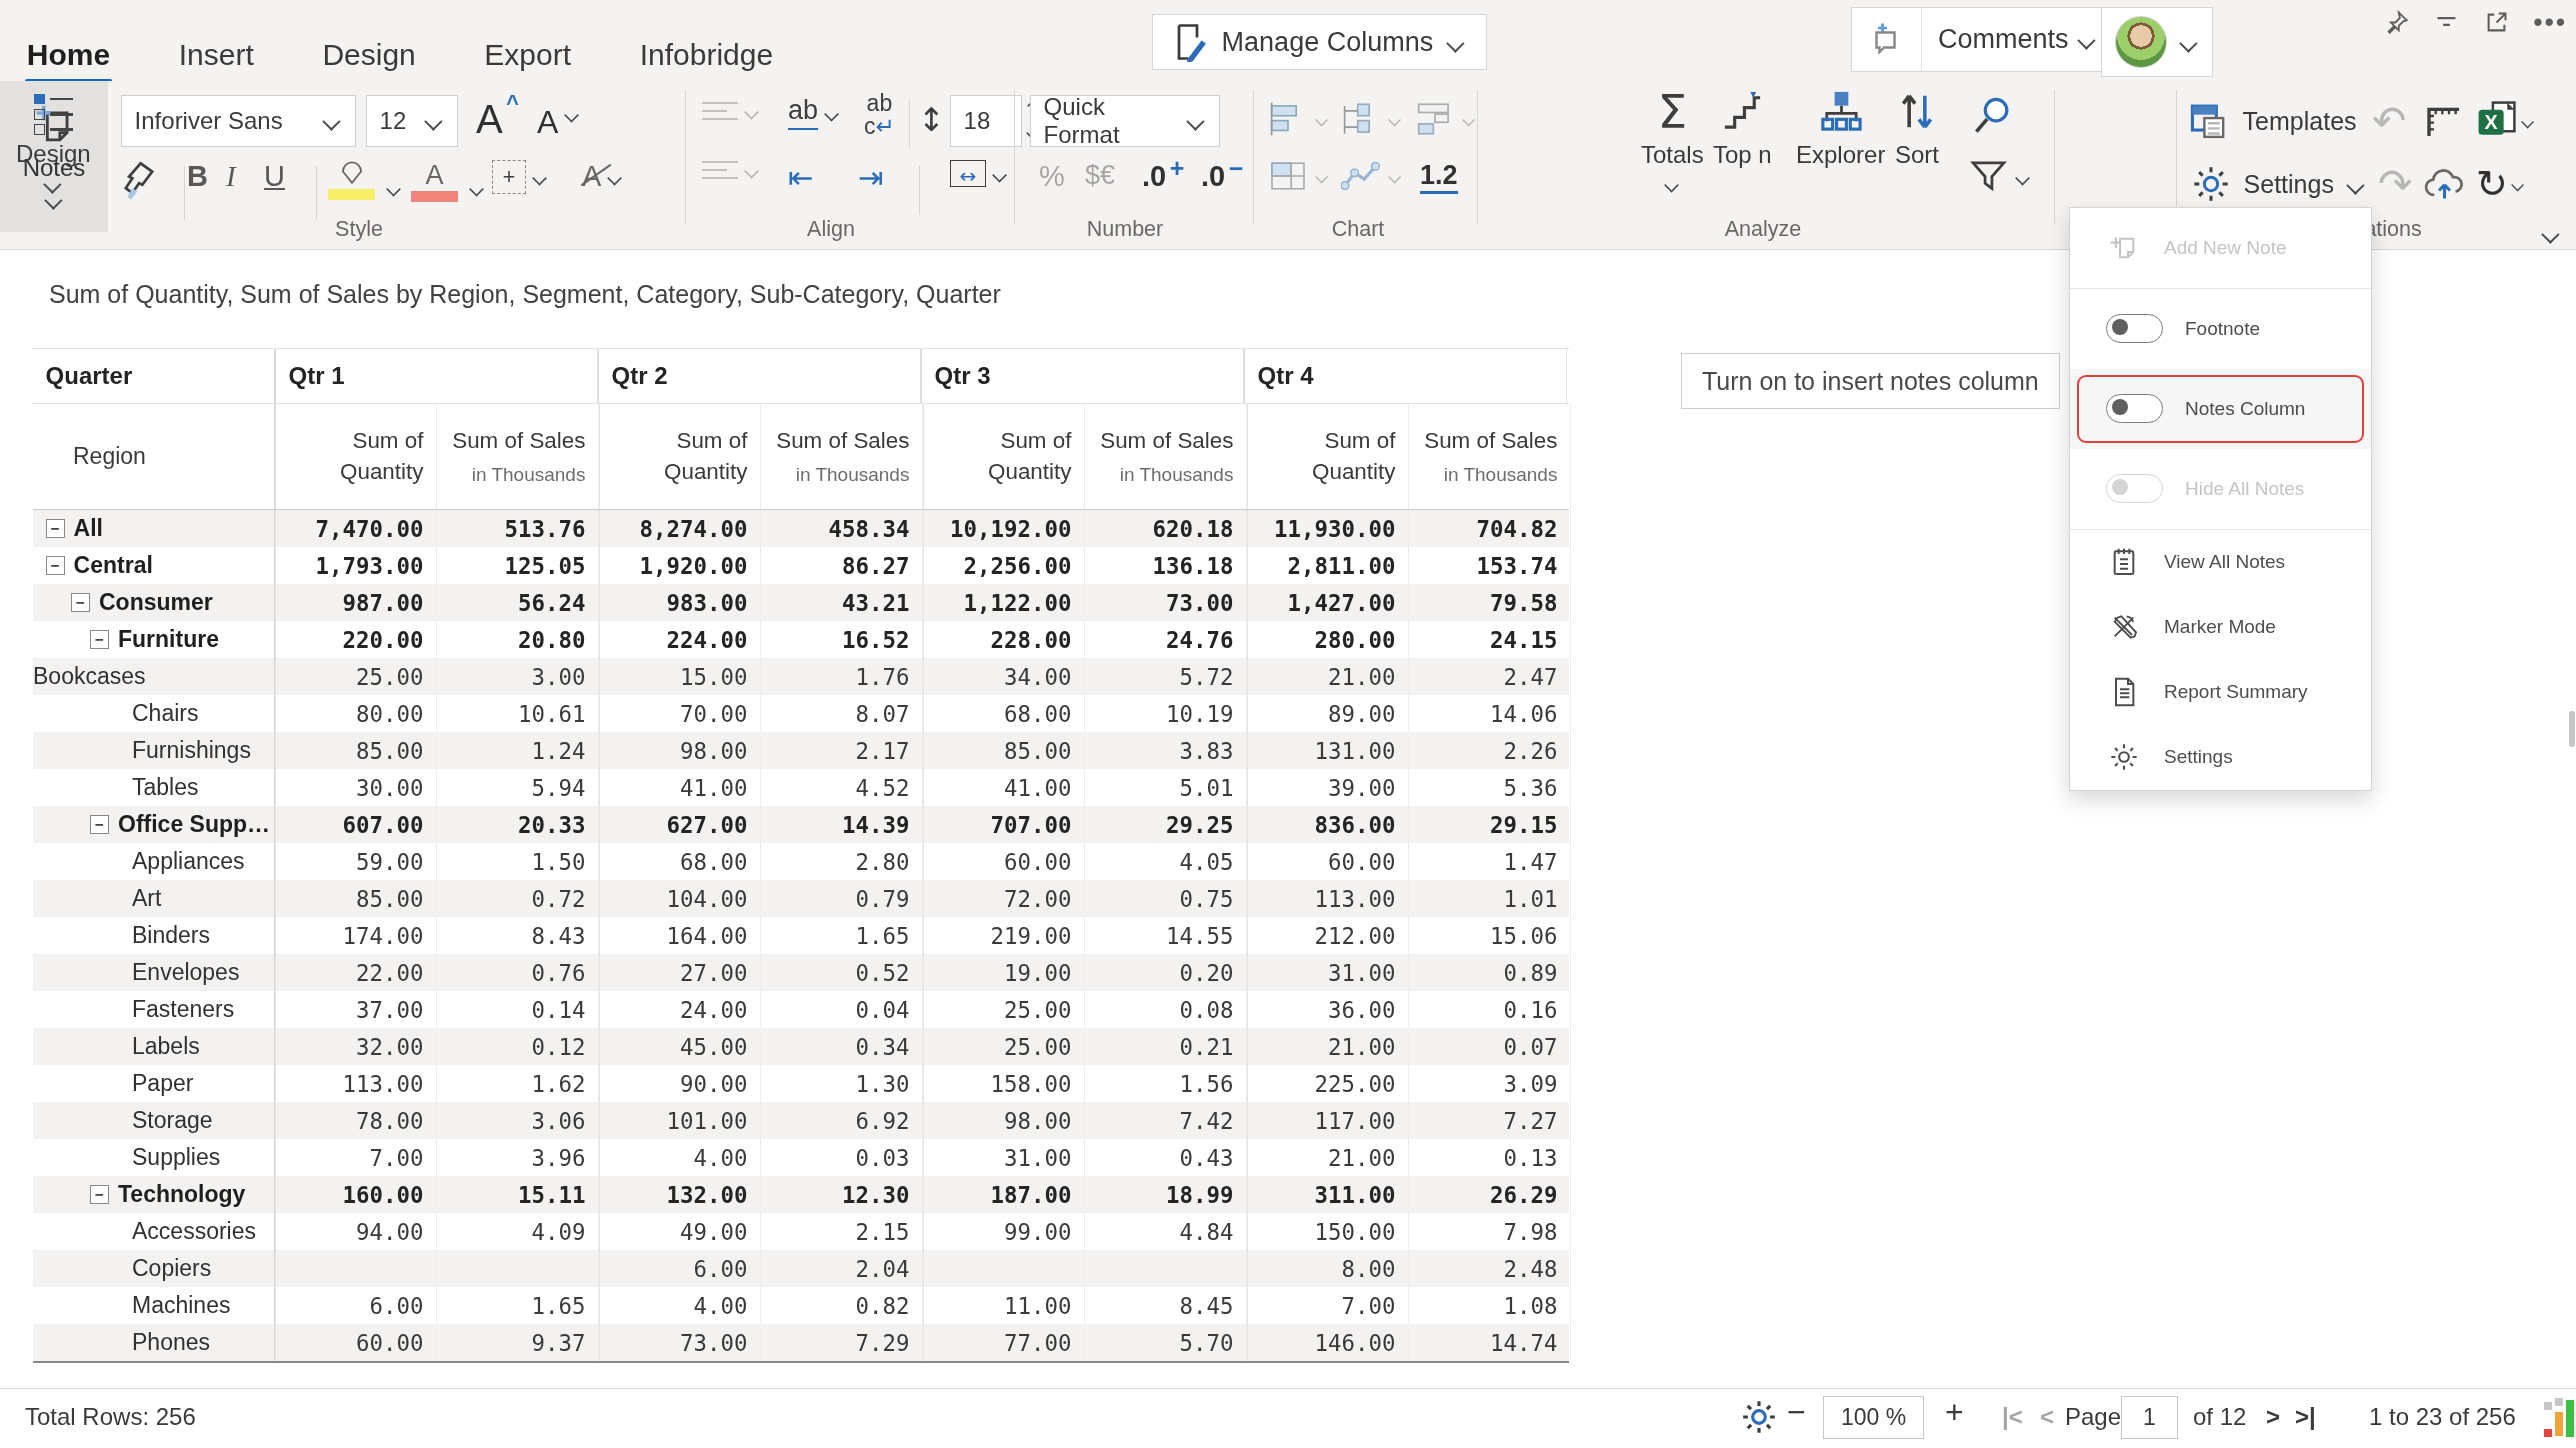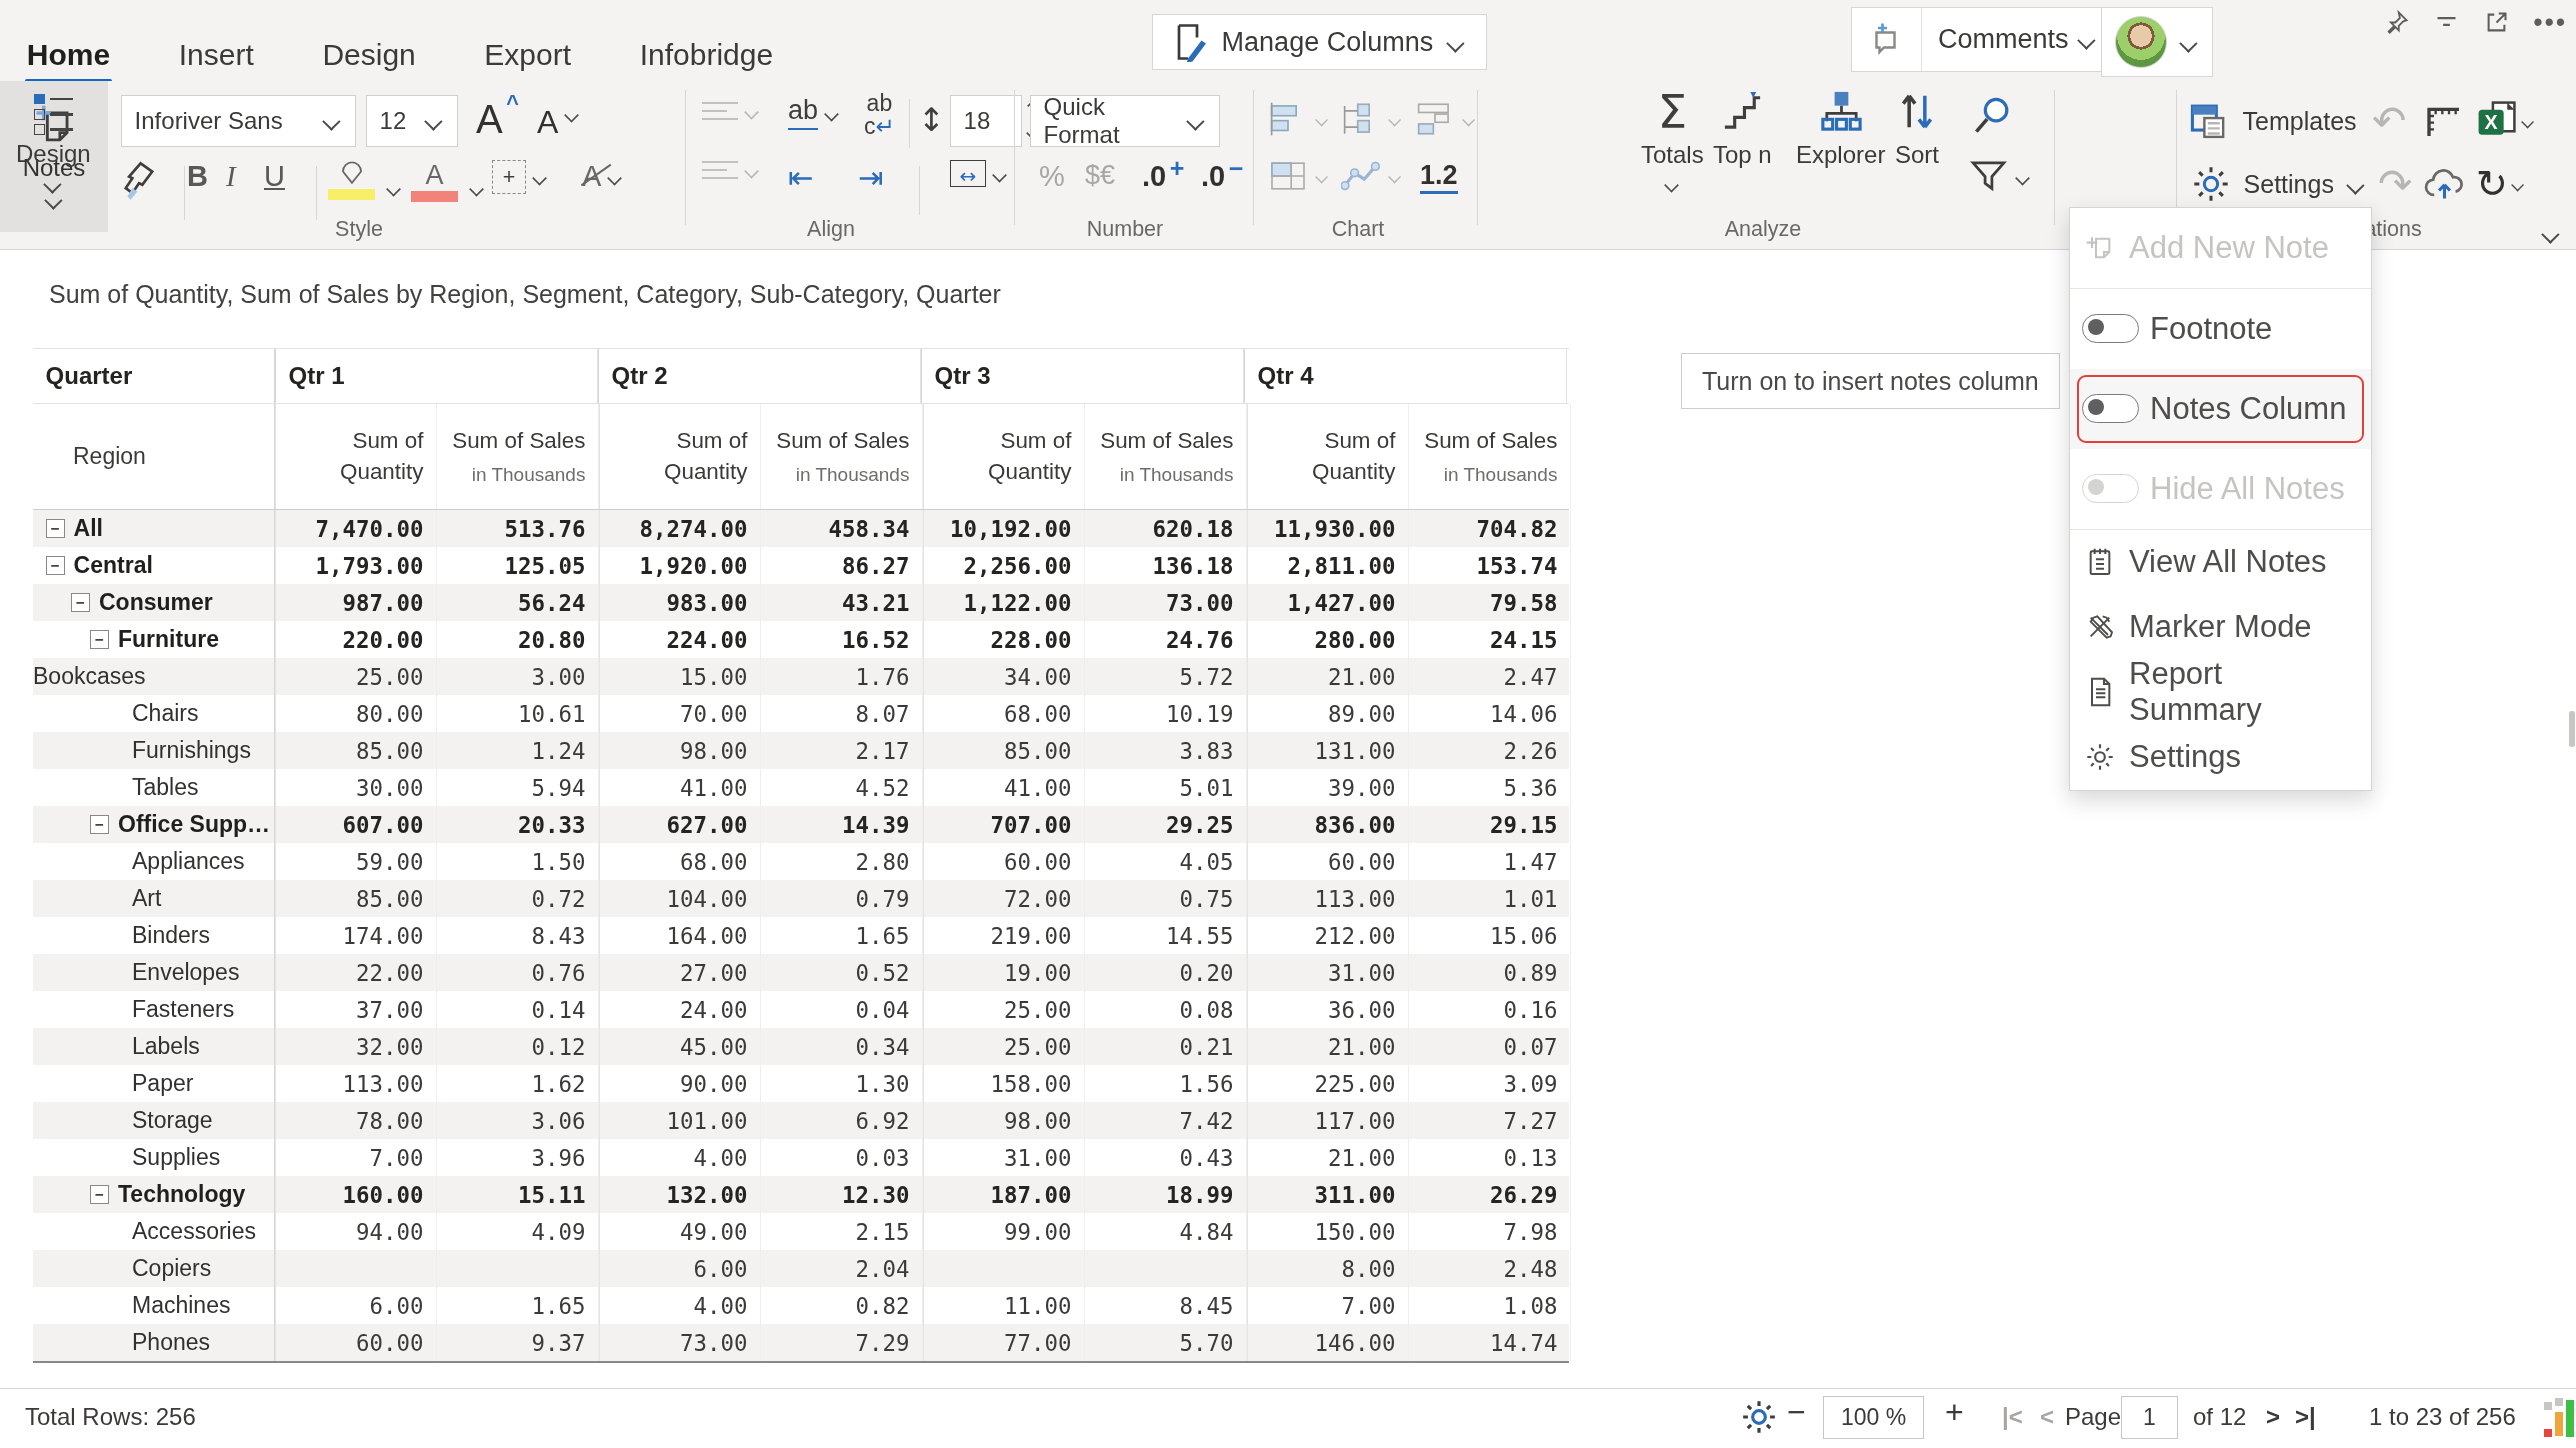--- a/index.html
+++ b/index.html
@@ -48,21 +48,21 @@
   .bar3 .sq.f { background:#2b6cb8; border-color:#2b6cb8; }
   .bar3 .ln { width:23px; height:2.7px; background:#444; }
 
   .biu { font-size:29px; color:#5a5857; width:40px; text-align:center; }
   .lines-icon { display:flex; flex-direction:column; gap:5.4px; }
   .lines-icon i { display:block; height:2.7px; background:#c3c1bf; }
 
   
   .menu { position:absolute; left:2069px; top:207px; width:303px; background:#fff; border:0.9px solid #d6d4d2;
      box-shadow:0 9px 21.5px rgba(0,0,0,.16); z-index:30; }
-  .mi { display:flex; align-items:center; gap:11px; padding:0 12px; height:80px; font-size:31px; color:#4e4d4c; cursor:pointer; position:relative; }
+  .mi { display:flex; align-items:center; gap:22px; padding:0 36px; height:80px; font-size:19px; color:#4e4d4c; cursor:pointer; position:relative; }
   .mi.short { height:65px; }
   .mi.disabled { color:#c6c4c2; cursor:default; }
   .mi.hl { background:#f6f6f6; }
   .mi .redbox { position:absolute; left:7.2px; right:7.2px; top:6.3px; bottom:6.3px; border:2.7px solid #e2403a; border-radius:9px; pointer-events:none; }
   .msep { height:0.9px; background:#e8e6e4; }
   .toggle { width:57px; height:29px; border:1.8px solid #7a7a7a; border-radius:14.4px; background:#fff; position:relative; flex:0 0 auto; }
   .toggle::after { content:""; position:absolute; left:4.5px; top:3.6px; width:16px; height:16px; border-radius:50%; background:#5f5f5f; }
   .toggle.disabled { border-color:#d6d4d2; } .toggle.disabled::after { background:#d6d4d2; }
   .micon { width:36px; height:36px; flex:0 0 auto; display:flex; align-items:center; justify-content:center; }
 

